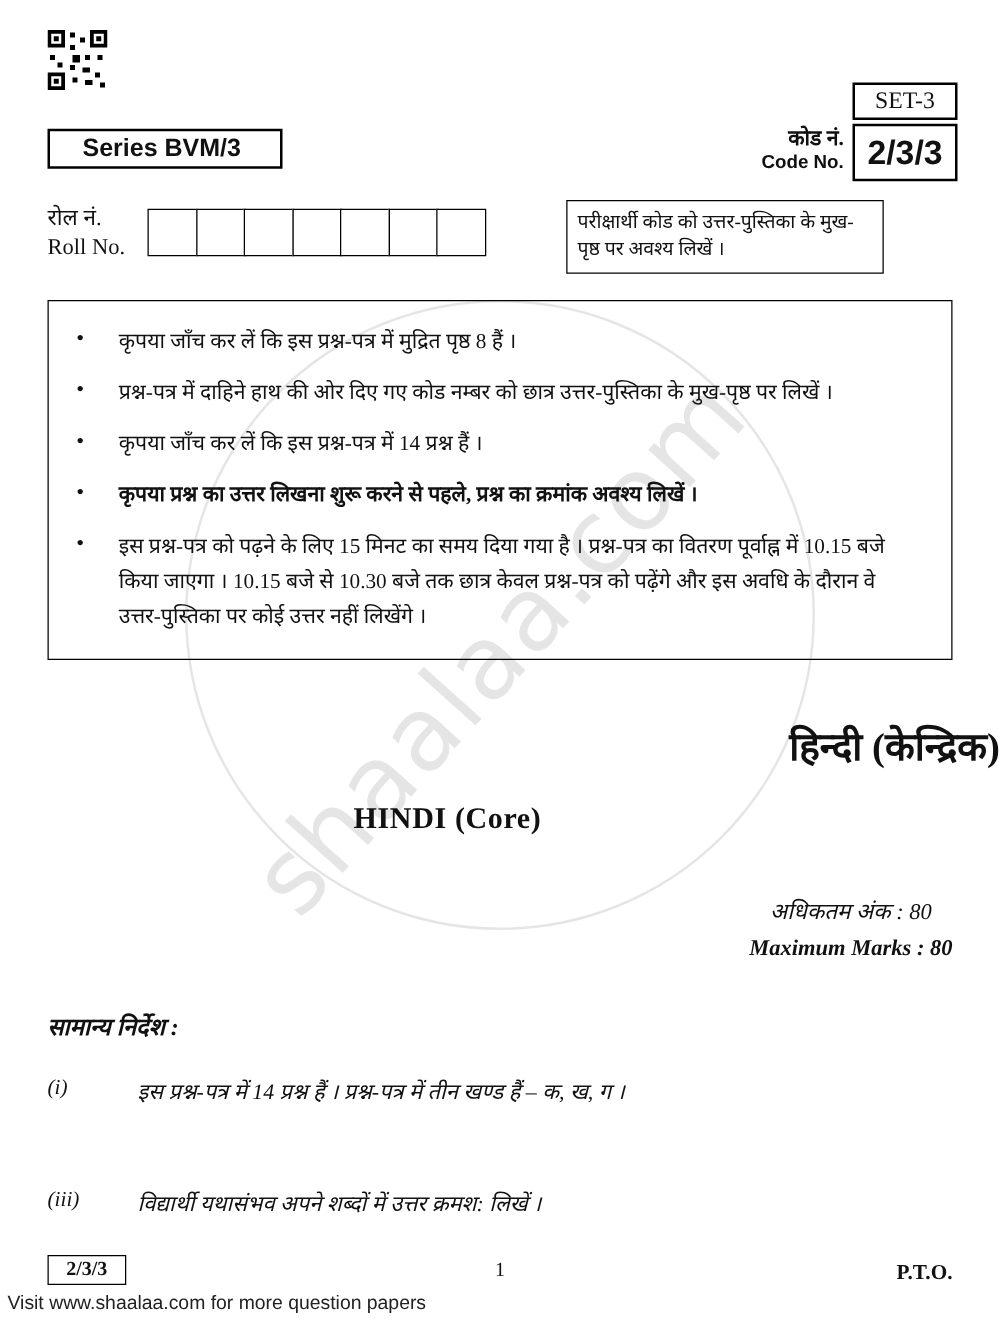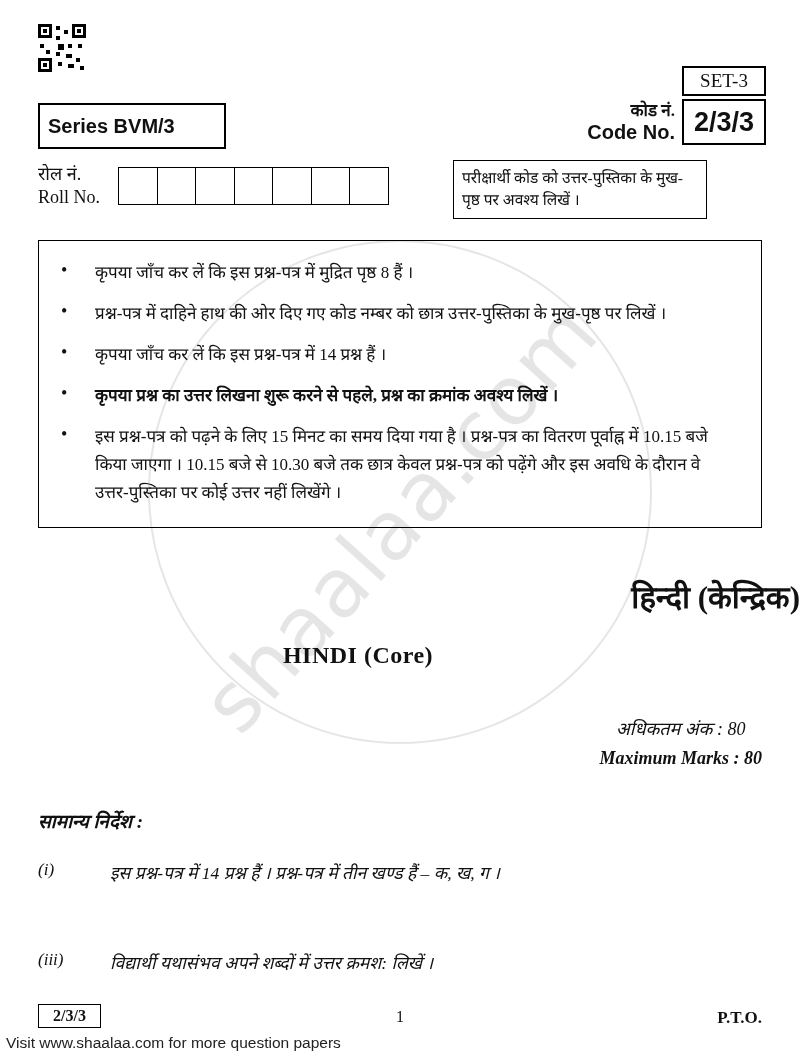--- a/index.html
+++ b/index.html
@@ -34,33 +34,33 @@
   .qr {
     position:absolute; left:38px; top:24px; width:48px; height:48px;
   }
   .set-box {
     position:absolute; left:682px; top:66px; width:84px; height:30px;
     border:2px solid #000; box-sizing:border-box;
     display:flex; align-items:center; justify-content:center;
     font-weight:normal; font-size:19px;
   }
   .series-box {
-    position:absolute; left:38px; top:103px; width:188px; height:46px;
+    position:absolute; left:38px; top:103px; width:188px; height:32px;
     border:2px solid #000; box-sizing:border-box;
     display:flex; align-items:center;
-    padding-left:8px;
+    padding-left:26px;
     font-family:"Liberation Sans", sans-serif;
     font-weight:bold; font-size:20px;
   }
   .code-labels {
     position:absolute; left:520px; top:101px; width:155px;
     text-align:right; line-height:1.15;
   }
   .code-label-hi { font-weight:bold; font-size:17px; }
-  .code-label-en { font-family:"Liberation Sans", sans-serif; font-weight:bold; font-size:20px; }
+  .code-label-en { font-family:"Liberation Sans", sans-serif; font-weight:bold; font-size:15px; }
   .code-box {
     position:absolute; left:682px; top:99px; width:84px; height:46px;
     border:2px solid #000; box-sizing:border-box;
     display:flex; align-items:center; justify-content:center;
     font-family:"Liberation Sans", sans-serif;
     font-weight:bold; font-size:27px;
   }
 
   
   .roll-labels { position:absolute; left:38px; top:163px; line-height:1.3; }

